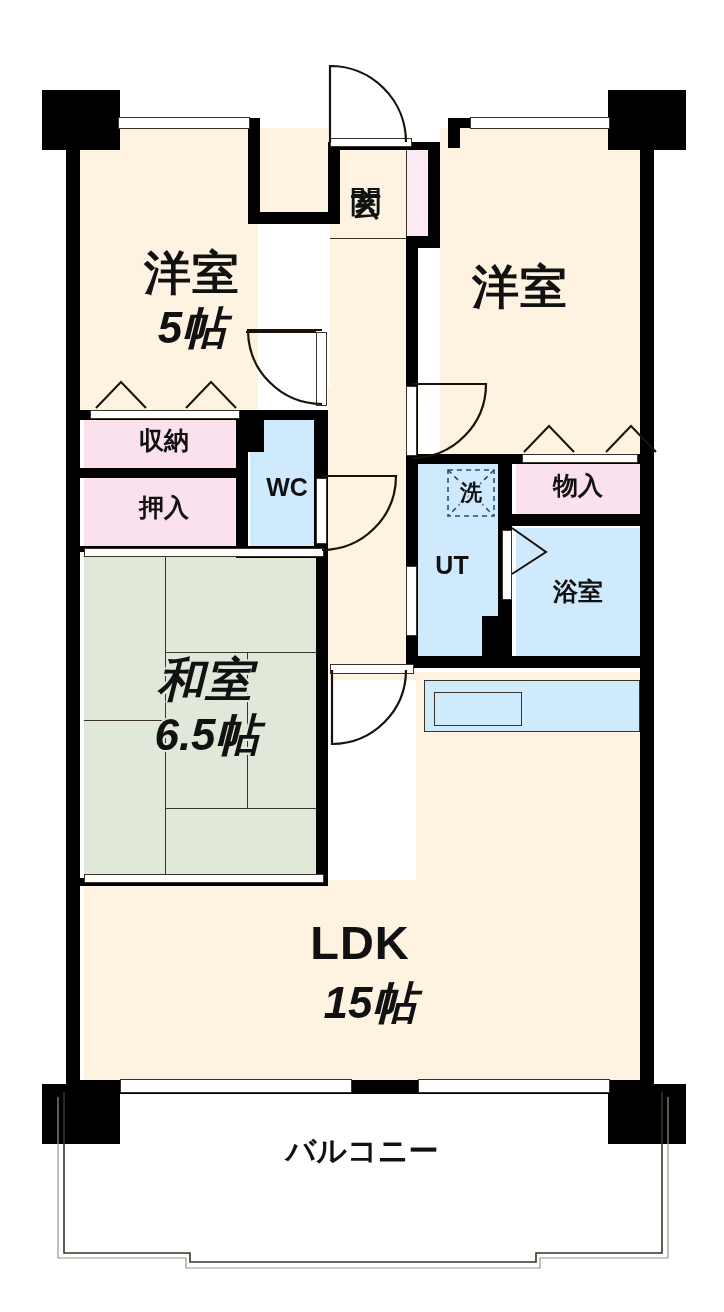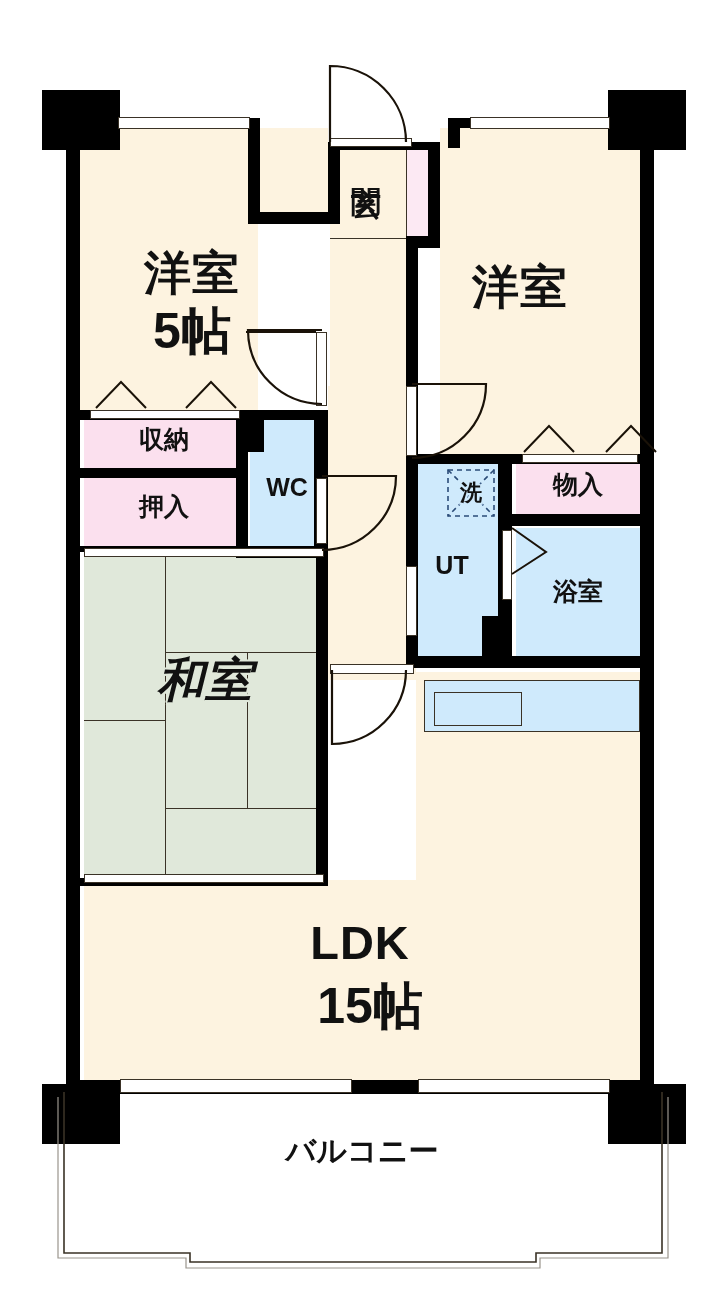--- a/index.html
+++ b/index.html
@@ -41,36 +41,35 @@
     line-height:1.05;
     -webkit-text-stroke:0px;
     text-shadow:
        2px 0 0 #fdf3e0, -2px 0 0 #fdf3e0, 0 2px 0 #fdf3e0, 0 -2px 0 #fdf3e0,
        1.5px 1.5px 0 #fdf3e0, -1.5px 1.5px 0 #fdf3e0, 1.5px -1.5px 0 #fdf3e0, -1.5px -1.5px 0 #fdf3e0;
   }
   .lbl.on-pink{
     text-shadow:
        2px 0 0 #fbe0ee, -2px 0 0 #fbe0ee, 0 2px 0 #fbe0ee, 0 -2px 0 #fbe0ee,
        1.5px 1.5px 0 #fbe0ee, -1.5px 1.5px 0 #fbe0ee, 1.5px -1.5px 0 #fbe0ee, -1.5px -1.5px 0 #fbe0ee;
-    font-family: Liberation Serif, serif;
   }
   .lbl.on-blue{
     text-shadow:
        2px 0 0 #cfeafc, -2px 0 0 #cfeafc, 0 2px 0 #cfeafc, 0 -2px 0 #cfeafc,
        1.5px 1.5px 0 #cfeafc, -1.5px 1.5px 0 #cfeafc, 1.5px -1.5px 0 #cfeafc, -1.5px -1.5px 0 #cfeafc;
   }
   .lbl.on-tatami{
     text-shadow:
        2px 0 0 #e0e8da, -2px 0 0 #e0e8da, 0 2px 0 #e0e8da, 0 -2px 0 #e0e8da,
        1.5px 1.5px 0 #e0e8da, -1.5px 1.5px 0 #e0e8da, 1.5px -1.5px 0 #e0e8da, -1.5px -1.5px 0 #e0e8da;
   }
   .lbl.on-white{ text-shadow:none;text-align:center; }
 
   .l-xl{font-size:47px;letter-spacing:1px;}
-  .l-lg{font-size:50px;}
+  .l-lg{font-size:44px;font-style:italic;}
   .l-md{font-size:30px;}
   .l-sm{font-size:25px;}
   .l-xs{font-size:22px;}
   .vert{writing-mode:vertical-rl;text-orientation:upright;line-height:1.0;}
 
   svg.ov{position:absolute;left:0;top:0;width:724px;height:1312px;pointer-events:none;}
 </style>
 </head>
 <body>
 
@@ -230,19 +229,20 @@
   <div class="lbl l-sm on-pink" style="left:84px;top:427px;width:160px;">収納</div>
   <div class="lbl l-sm on-pink" style="left:84px;top:494px;width:160px;">押入</div>
   <div class="lbl l-sm on-pink" style="left:516px;top:472px;width:124px;">物入</div>
 
   <div class="lbl l-sm on-blue" style="left:248px;top:474px;width:78px;">WC</div>
   <div class="lbl l-sm on-blue" style="left:414px;top:552px;width:76px;">UT</div>
   <div class="lbl l-xs on-blue" style="left:449px;top:481px;width:44px;">洗</div>
   <div class="lbl l-sm on-blue" style="left:516px;top:578px;width:124px;">浴室</div>
 
   <div class="lbl l-xl on-tatami" style="left:140px;top:655px;width:130px;font-style:italic;">和室</div>
+  <div class="lbl l-lg on-tatami" style="left:120px;top:712px;width:174px;">6.5帖</div>
 
   <div class="lbl l-xl" style="left:290px;top:918px;width:140px;">LDK</div>
   <div class="lbl l-lg" style="left:290px;top:980px;width:160px;">15帖</div>
 
   <div class="lbl l-md on-white" style="left:212px;top:1135px;width:300px;">バルコニー</div>
 
 </div>
 
 </body></html>

